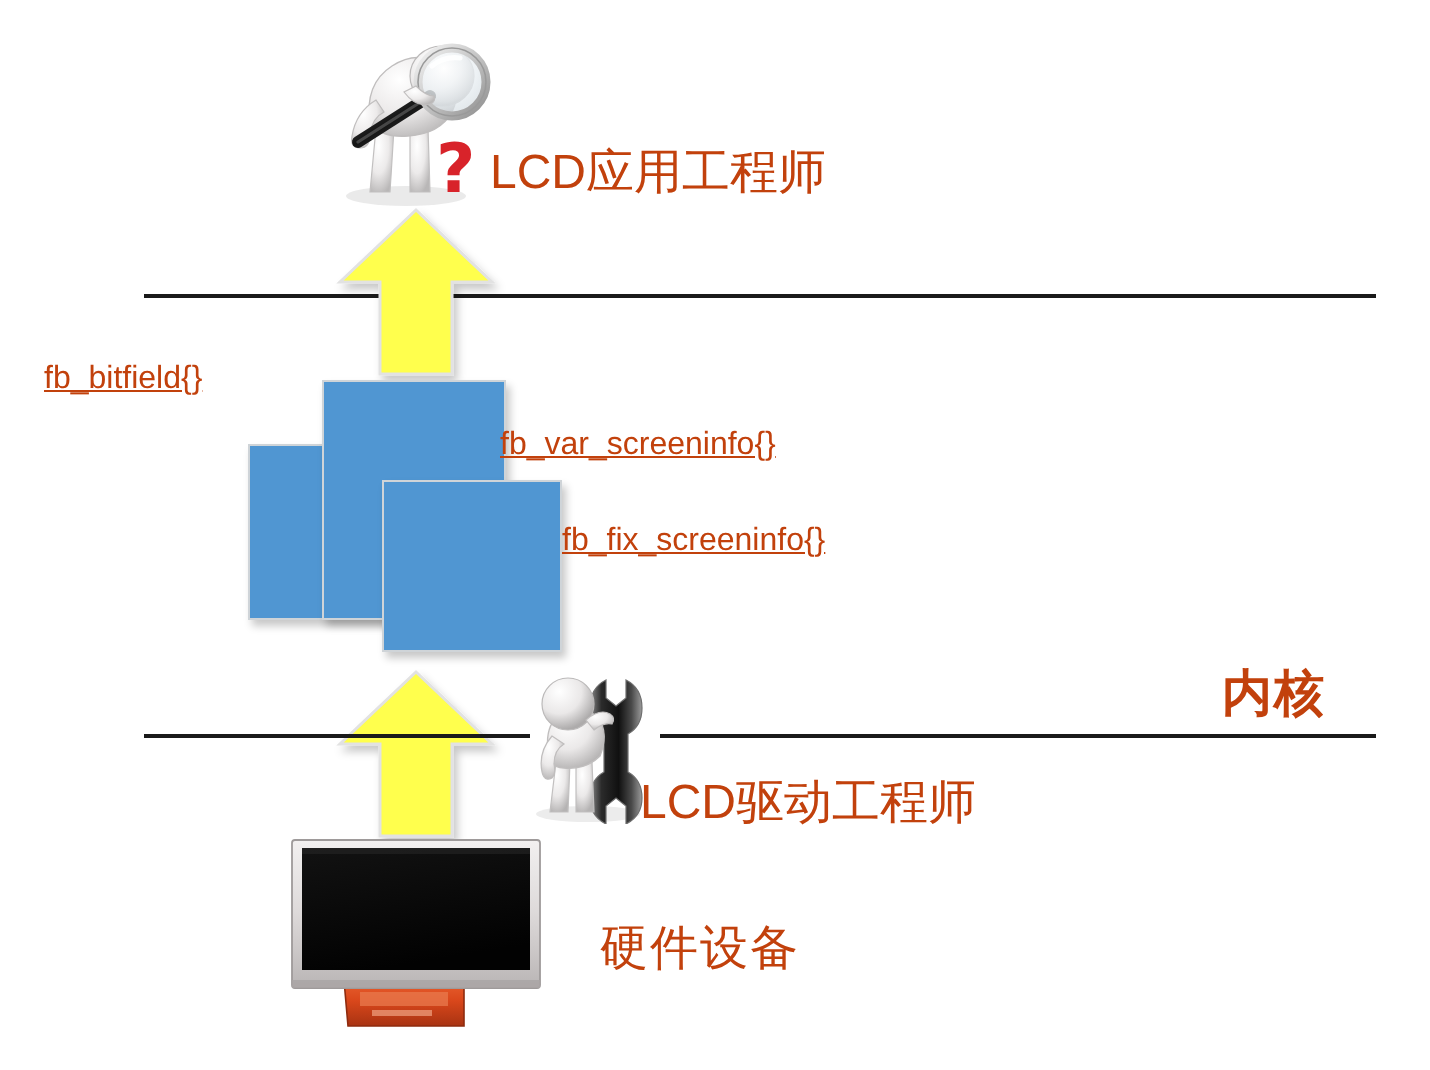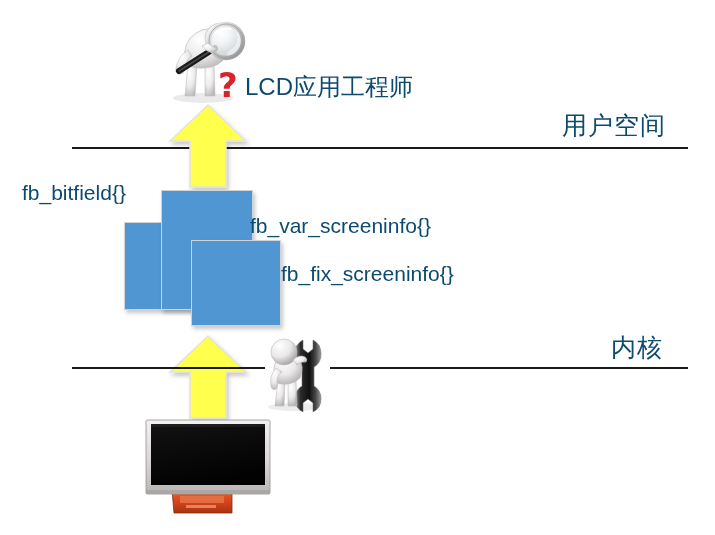--- a/index.html
+++ b/index.html
@@ -23,30 +23,31 @@
   
   .sep-line {
     position: absolute;
     height: 0;
     border-top: 2px solid #1a1a1a;
   }
 
   
   .label {
     position: absolute;
-    color: #0c4a6e;
+    color: #c2410c;
     white-space: nowrap;
     line-height: 1;
   }
   .label-zone {
     font-size: 25px;
     letter-spacing: 1px;
   }
   .label-struct {
-    font-size: 21px;
+    font-size: 16px;
+    text-decoration: underline;
   }
   .label-person {
     font-size: 24px;
   }
   .label-hw {
     font-size: 24px;
     letter-spacing: 1px;
   }
 
   
@@ -145,21 +146,20 @@
       <path d="M44 34 Q50 42 57 40 Q60 39 59 36 Q55 36 50 31 Z" fill="url(#bodyG)" stroke="#c0bebe" stroke-width="0.6"></path>
     </svg>
   </div>
 
   <div class="qmark" style="left:218px; top:68px;">?</div>
 
   <div class="label label-person" style="left:245px; top:75px;">LCD应用工程师</div>
 
   <div class="sep-line" style="left:72px; top:147px; width:616px;"></div>
 
-  <div class="label label-zone" style="left:562px; top:113px;">用户空间</div>
 
   <div class="arrow-up" style="left:162px; top:103px; width:92px; height:86px;">
     <svg width="92" height="86" viewBox="0 0 92 86">
       <defs>
         <filter id="arrShadow1" x="-30%" y="-30%" width="170%" height="170%">
           <feDropShadow dx="2" dy="3" stdDeviation="2" flood-color="#000000" flood-opacity="0.22"></feDropShadow>
         </filter>
       </defs>
       <path d="M46 2 L84 38 L64 38 L64 84 L28 84 L28 38 L8 38 Z" fill="#FFFF4D" stroke="#E2E2E2" stroke-width="1.5" filter="url(#arrShadow1)"></path>
     </svg>
@@ -181,21 +181,21 @@
           <feDropShadow dx="2" dy="3" stdDeviation="2" flood-color="#000000" flood-opacity="0.22"></feDropShadow>
         </filter>
       </defs>
       <path d="M46 2 L84 38 L64 38 L64 84 L28 84 L28 38 L8 38 Z" fill="#FFFF4D" stroke="#E2E2E2" stroke-width="1.5" filter="url(#arrShadow2)"></path>
     </svg>
   </div>
 
   <div class="sep-line" style="left:72px; top:367px; width:193px;"></div>
   <div class="sep-line" style="left:330px; top:367px; width:358px;"></div>
 
-  <div class="label label-zone" style="left:611px; top:335px;">内核</div>
+  <div class="label label-zone" style="left:611px; top:335px;font-weight:bold;">内核</div>
 
   <div class="figure" style="left:258px; top:334px; width:78px; height:78px;">
     <svg width="78" height="78" viewBox="0 0 78 78">
       <defs>
         <radialGradient id="bodyG2" cx="34%" cy="26%" r="78%">
           <stop offset="0%" stop-color="#ffffff"></stop>
           <stop offset="55%" stop-color="#ebe9e9"></stop>
           <stop offset="100%" stop-color="#b5b3b3"></stop>
         </radialGradient>
         <radialGradient id="headG2" cx="33%" cy="26%" r="74%">
@@ -226,20 +226,21 @@
       <path d="M17 46 Q13 30 22 23 Q32 17 40 24 Q47 31 42 44 Q35 51 24 50 Q19 50 17 46 Z" fill="url(#bodyG2)" stroke="#c0bebe" stroke-width="0.7"></path>
 
       <circle cx="26" cy="18" r="13" fill="url(#headG2)" stroke="#bbb9b9" stroke-width="0.6"></circle>
 
       <path d="M35 26 Q42 20 47 23 Q50 25 48 28 Q44 27 39 31 Z" fill="url(#bodyG2)" stroke="#c0bebe" stroke-width="0.6"></path>
 
       <path d="M18 34 Q11 42 13 52 Q14 57 18 55 Q20 53 19 48 Q19 41 24 38 Z" fill="url(#bodyG2)" stroke="#c0bebe" stroke-width="0.6"></path>
     </svg>
   </div>
 
+  <div class="label label-person" style="left:320px; top:390px;">LCD驱动工程师</div>
 
   <div class="lcd-panel" style="left:140px; top:418px; width:136px; height:98px;">
     <svg width="136" height="98" viewBox="0 0 136 98">
       <defs>
         <linearGradient id="bezelG" x1="0" y1="0" x2="0" y2="1">
           <stop offset="0%" stop-color="#f2f0f0"></stop>
           <stop offset="50%" stop-color="#ddd9d9"></stop>
           <stop offset="100%" stop-color="#b9b5b5"></stop>
         </linearGradient>
         <linearGradient id="screenG" x1="0" y1="0" x2="0.3" y2="1">
@@ -260,14 +261,15 @@
       <rect x="6" y="2" width="124" height="74" rx="1.5" fill="url(#bezelG)" stroke="#9e9a9a" stroke-width="0.9"></rect>
 
       <rect x="11" y="6" width="114" height="61" fill="url(#screenG)"></rect>
 
       <rect x="11" y="6" width="114" height="3" fill="#2a2a2a" opacity="0.5"></rect>
 
       <rect x="6" y="72" width="124" height="4" fill="#a9a5a5" opacity="0.85"></rect>
     </svg>
   </div>
 
+  <div class="label label-hw" style="left:300px; top:463px;">硬件设备</div>
 
 </div>
 
 </body></html>

